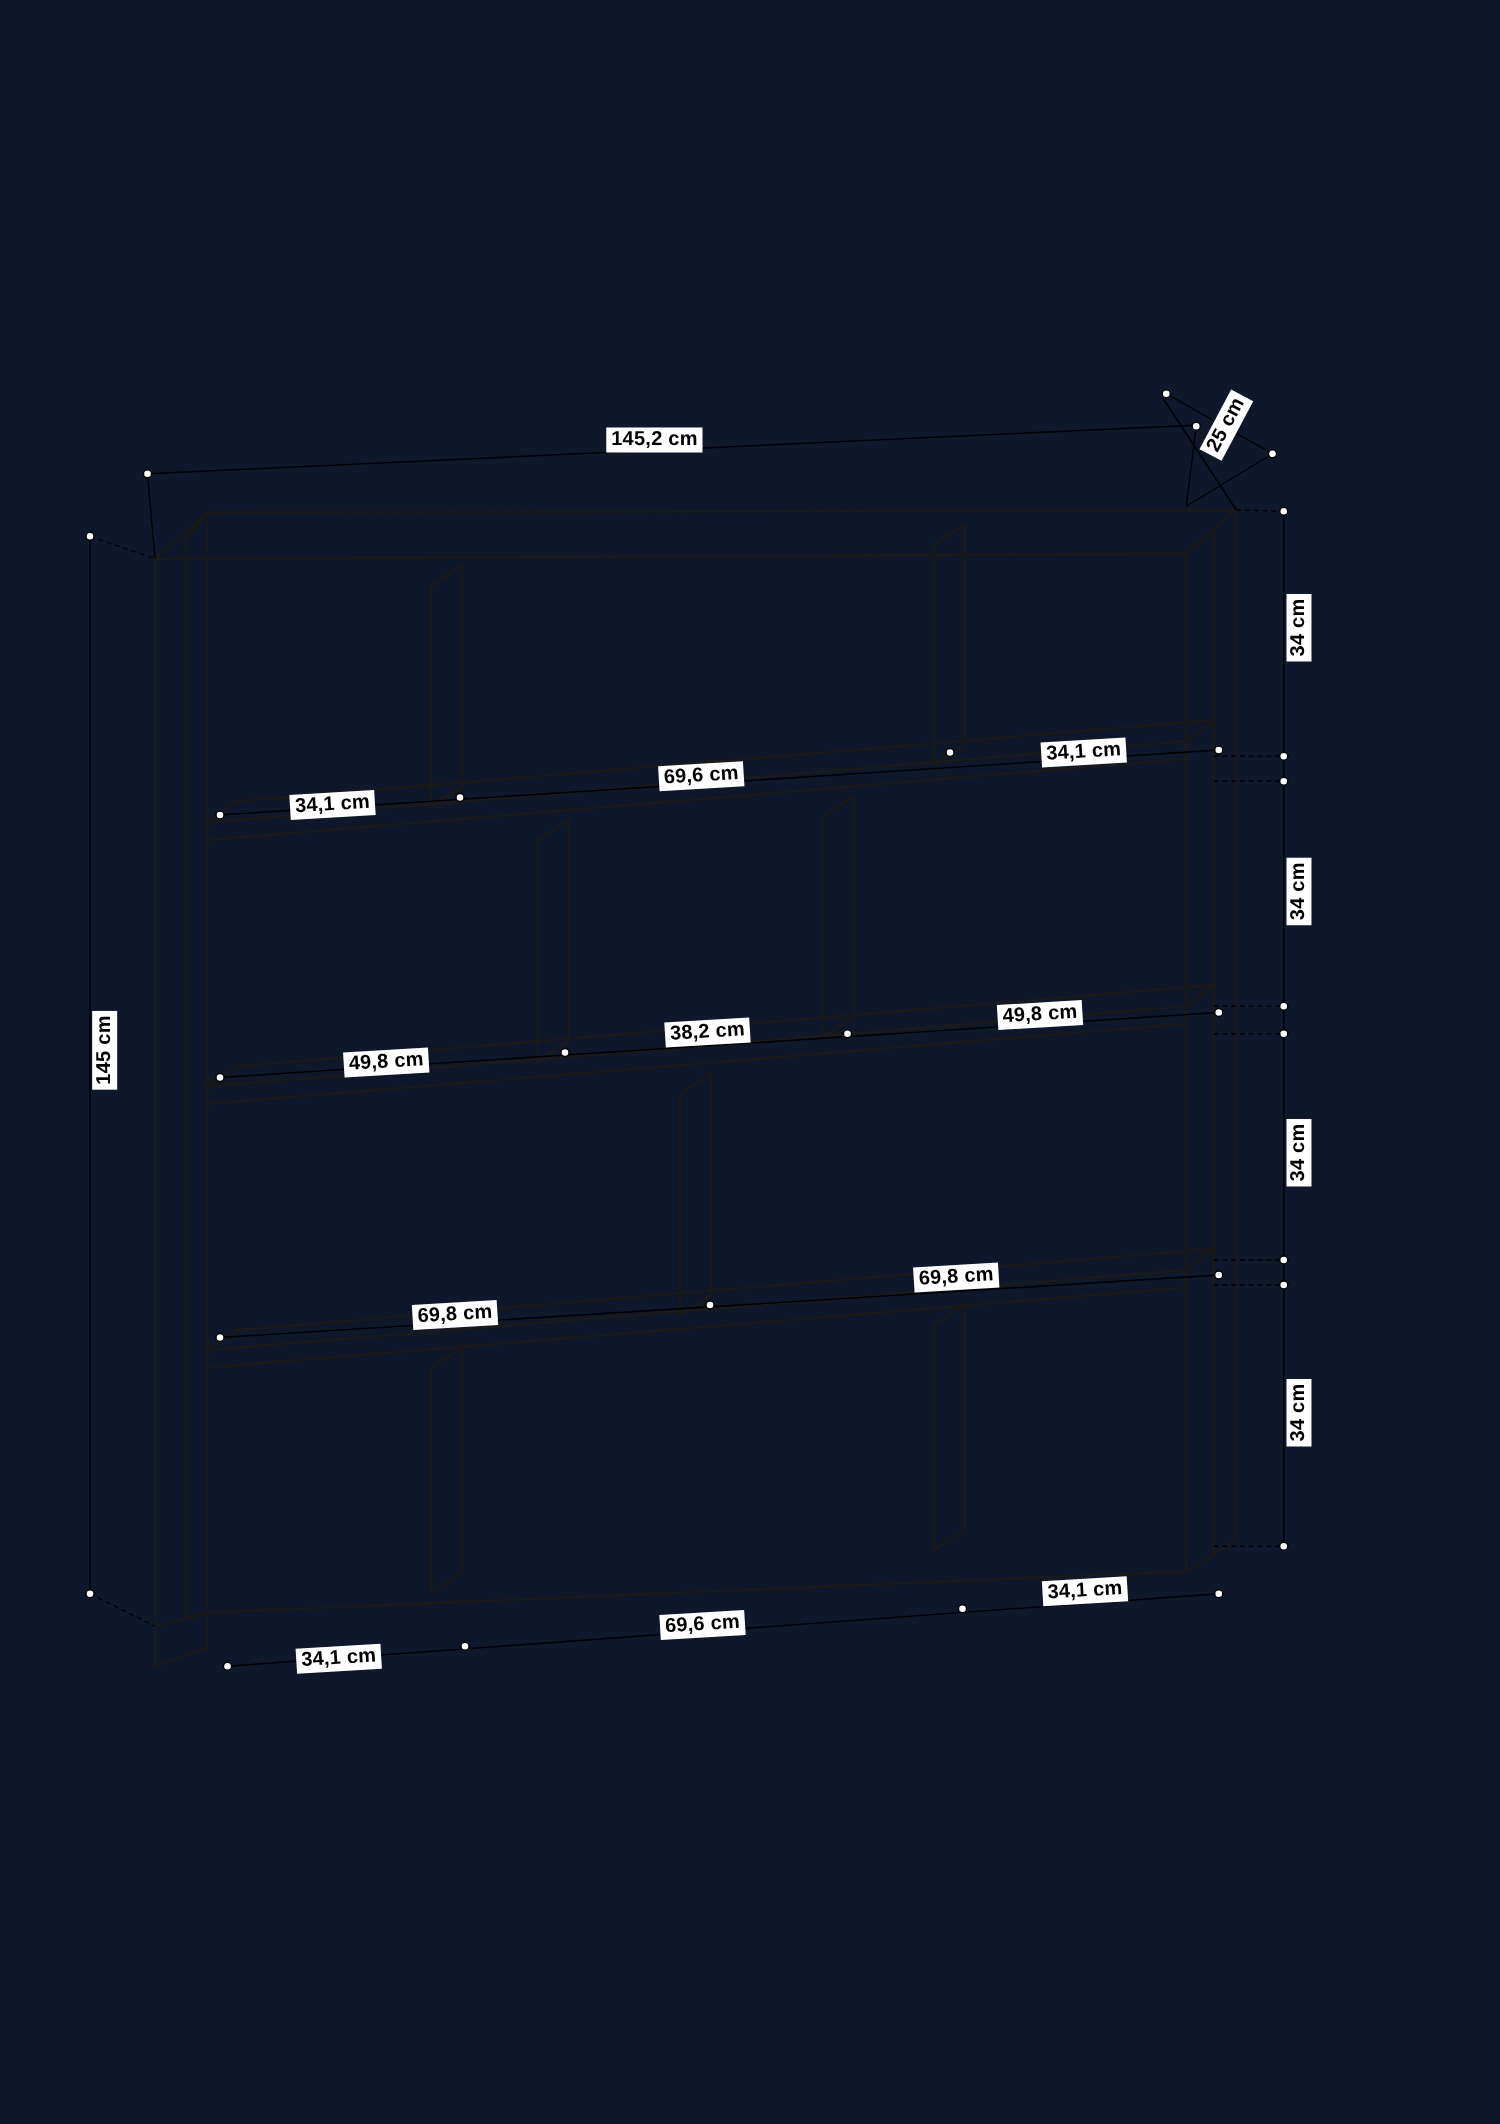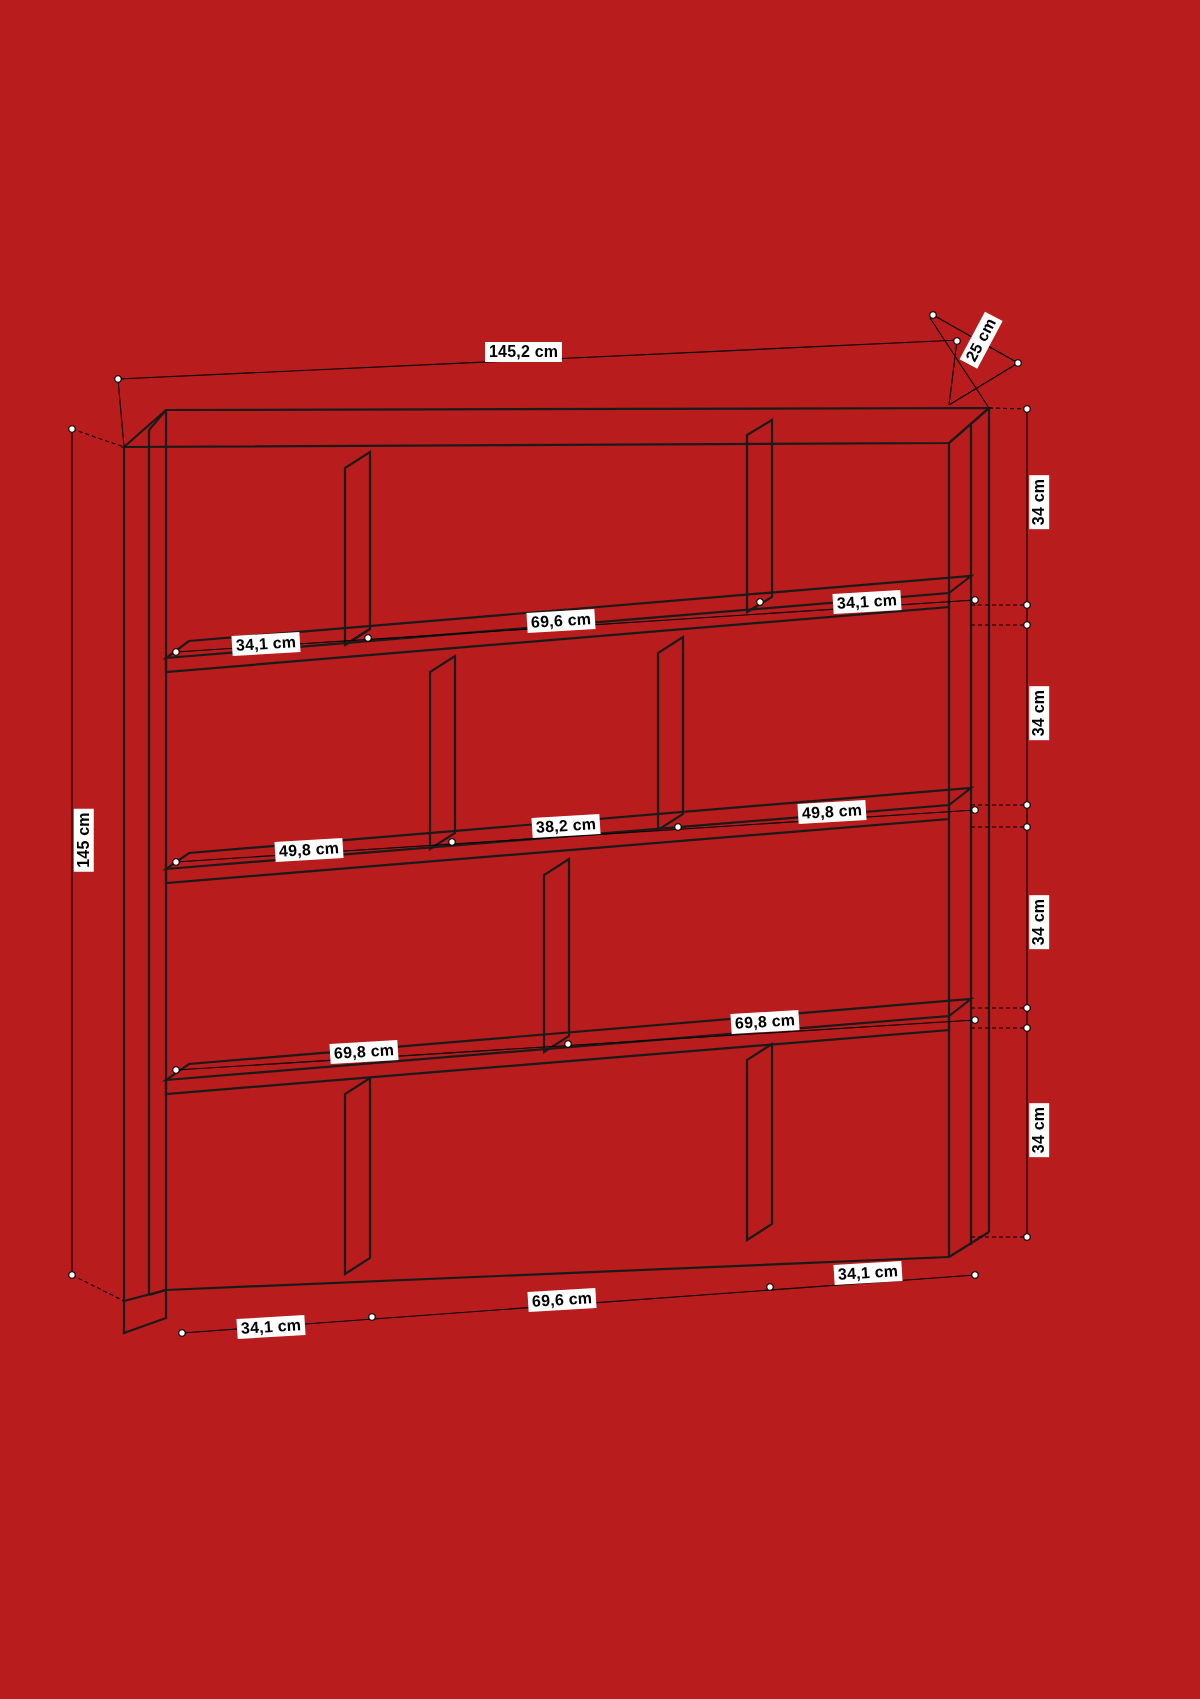--- a/index.html
+++ b/index.html
@@ -10,21 +10,21 @@
   body {
     width: 1200px;
     height: 1699px;
     font-family: "Liberation Sans", sans-serif;
     overflow: hidden;
   }
   #diagram-root {
     position: relative;
     width: 1200px;
     height: 1699px;
-    background: #b91c1c;
+    background: #0f172a;
   }
   svg#shelf-svg {
     position: absolute;
     left: 0;
     top: 0;
     width: 1200px;
     height: 1699px;
   }
   .dim-label {
     position: absolute;

